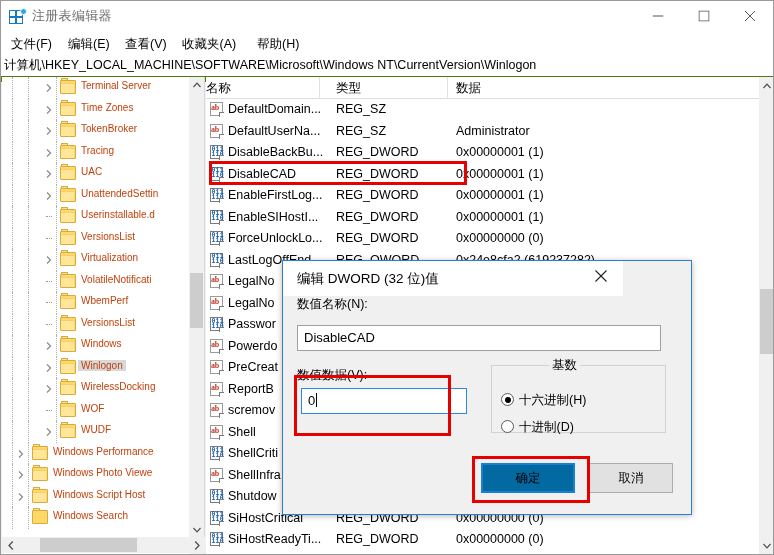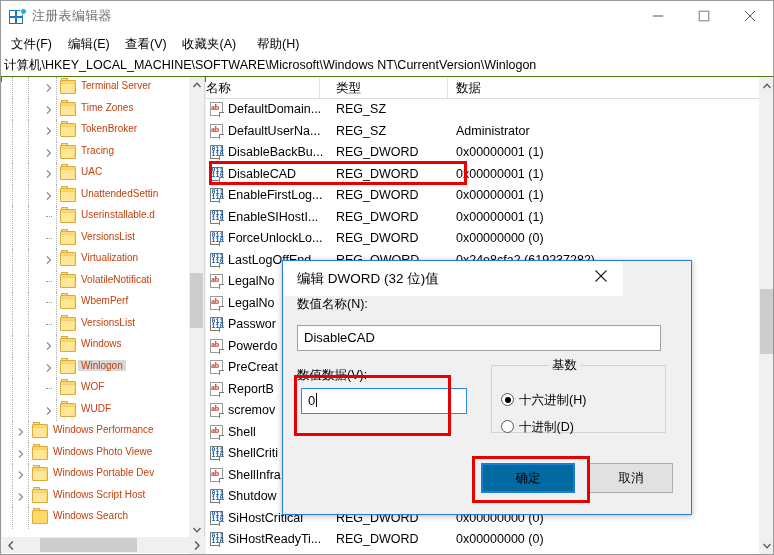--- a/index.html
+++ b/index.html
@@ -374,20 +374,36 @@
             <div class="fold-tab"></div>
             <div class="fold-back"></div>
             <div class="fold-face"></div>
           </div>
           <div class="tlabel" style="left:79px">Winlogon</div>
         </div>
         <div class="trow">
           <div class="guide" style="left:10px"></div>
           <div class="guide" style="left:26px"></div>
           <div class="guide" style="left:54px"></div>
+          <div class="chev" style="left:42px">
+            <svg width="10" height="10">
+              <polyline points="3,1.5 6.5,5 3,8.5" fill="none" stroke="#8a8a8a" stroke-width="1.2"></polyline>
+            </svg>
+          </div>
+          <div class="folder" style="left:58px">
+            <div class="fold-tab"></div>
+            <div class="fold-back"></div>
+            <div class="fold-face"></div>
+          </div>
+          <div class="tlabel" style="left:79px">WirelessDocking</div>
+        </div>
+        <div class="trow">
+          <div class="guide" style="left:10px"></div>
+          <div class="guide" style="left:26px"></div>
+          <div class="guide" style="left:54px"></div>
           <div class="dash" style="left:44px"></div>
           <div class="folder" style="left:58px">
             <div class="fold-tab"></div>
             <div class="fold-back"></div>
             <div class="fold-face"></div>
           </div>
           <div class="tlabel" style="left:79px">WOF</div>
         </div>
         <div class="trow">
           <div class="guide" style="left:10px"></div>
@@ -427,35 +443,20 @@
             <svg width="10" height="10">
               <polyline points="3,1.5 6.5,5 3,8.5" fill="none" stroke="#8a8a8a" stroke-width="1.2"></polyline>
             </svg>
           </div>
           <div class="folder" style="left:30px">
             <div class="fold-tab"></div>
             <div class="fold-back"></div>
             <div class="fold-face"></div>
           </div>
           <div class="tlabel" style="left:51px">Windows Photo Viewe</div>
-        </div>
-        <div class="trow">
-          <div class="guide" style="left:10px"></div>
-          <div class="guide" style="left:26px"></div>
-          <div class="chev" style="left:14px">
-            <svg width="10" height="10">
-              <polyline points="3,1.5 6.5,5 3,8.5" fill="none" stroke="#8a8a8a" stroke-width="1.2"></polyline>
-            </svg>
-          </div>
-          <div class="folder" style="left:30px">
-            <div class="fold-tab"></div>
-            <div class="fold-back"></div>
-            <div class="fold-face"></div>
-          </div>
-          <div class="tlabel" style="left:51px">Windows Portable Dev</div>
         </div>
         <div class="trow">
           <div class="guide" style="left:10px"></div>
           <div class="guide" style="left:26px"></div>
           <div class="chev" style="left:14px">
             <svg width="10" height="10">
               <polyline points="3,1.5 6.5,5 3,8.5" fill="none" stroke="#8a8a8a" stroke-width="1.2"></polyline>
             </svg>
           </div>
           <div class="folder" style="left:30px">

